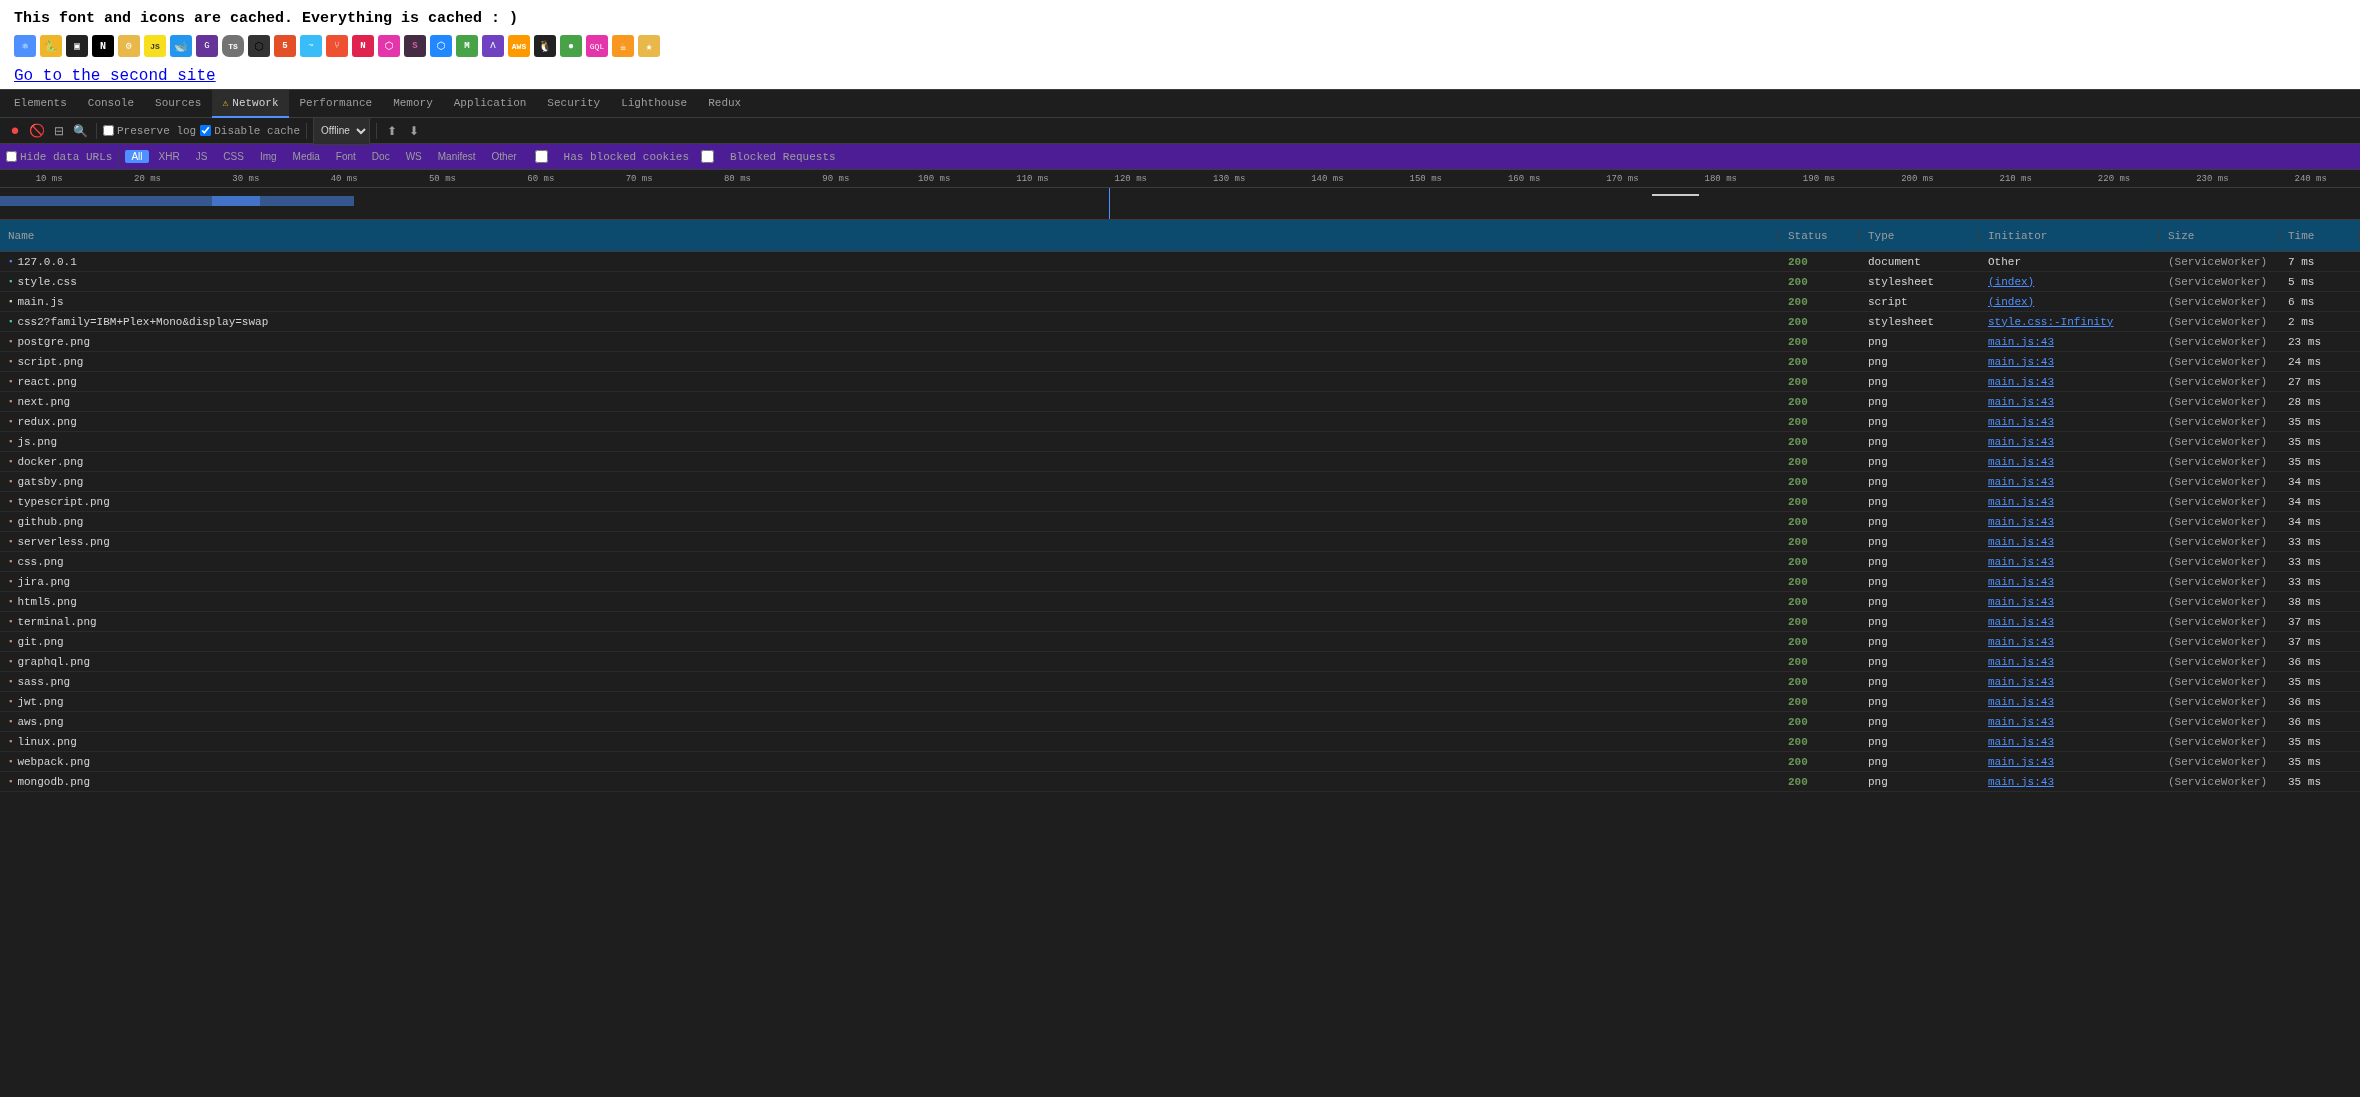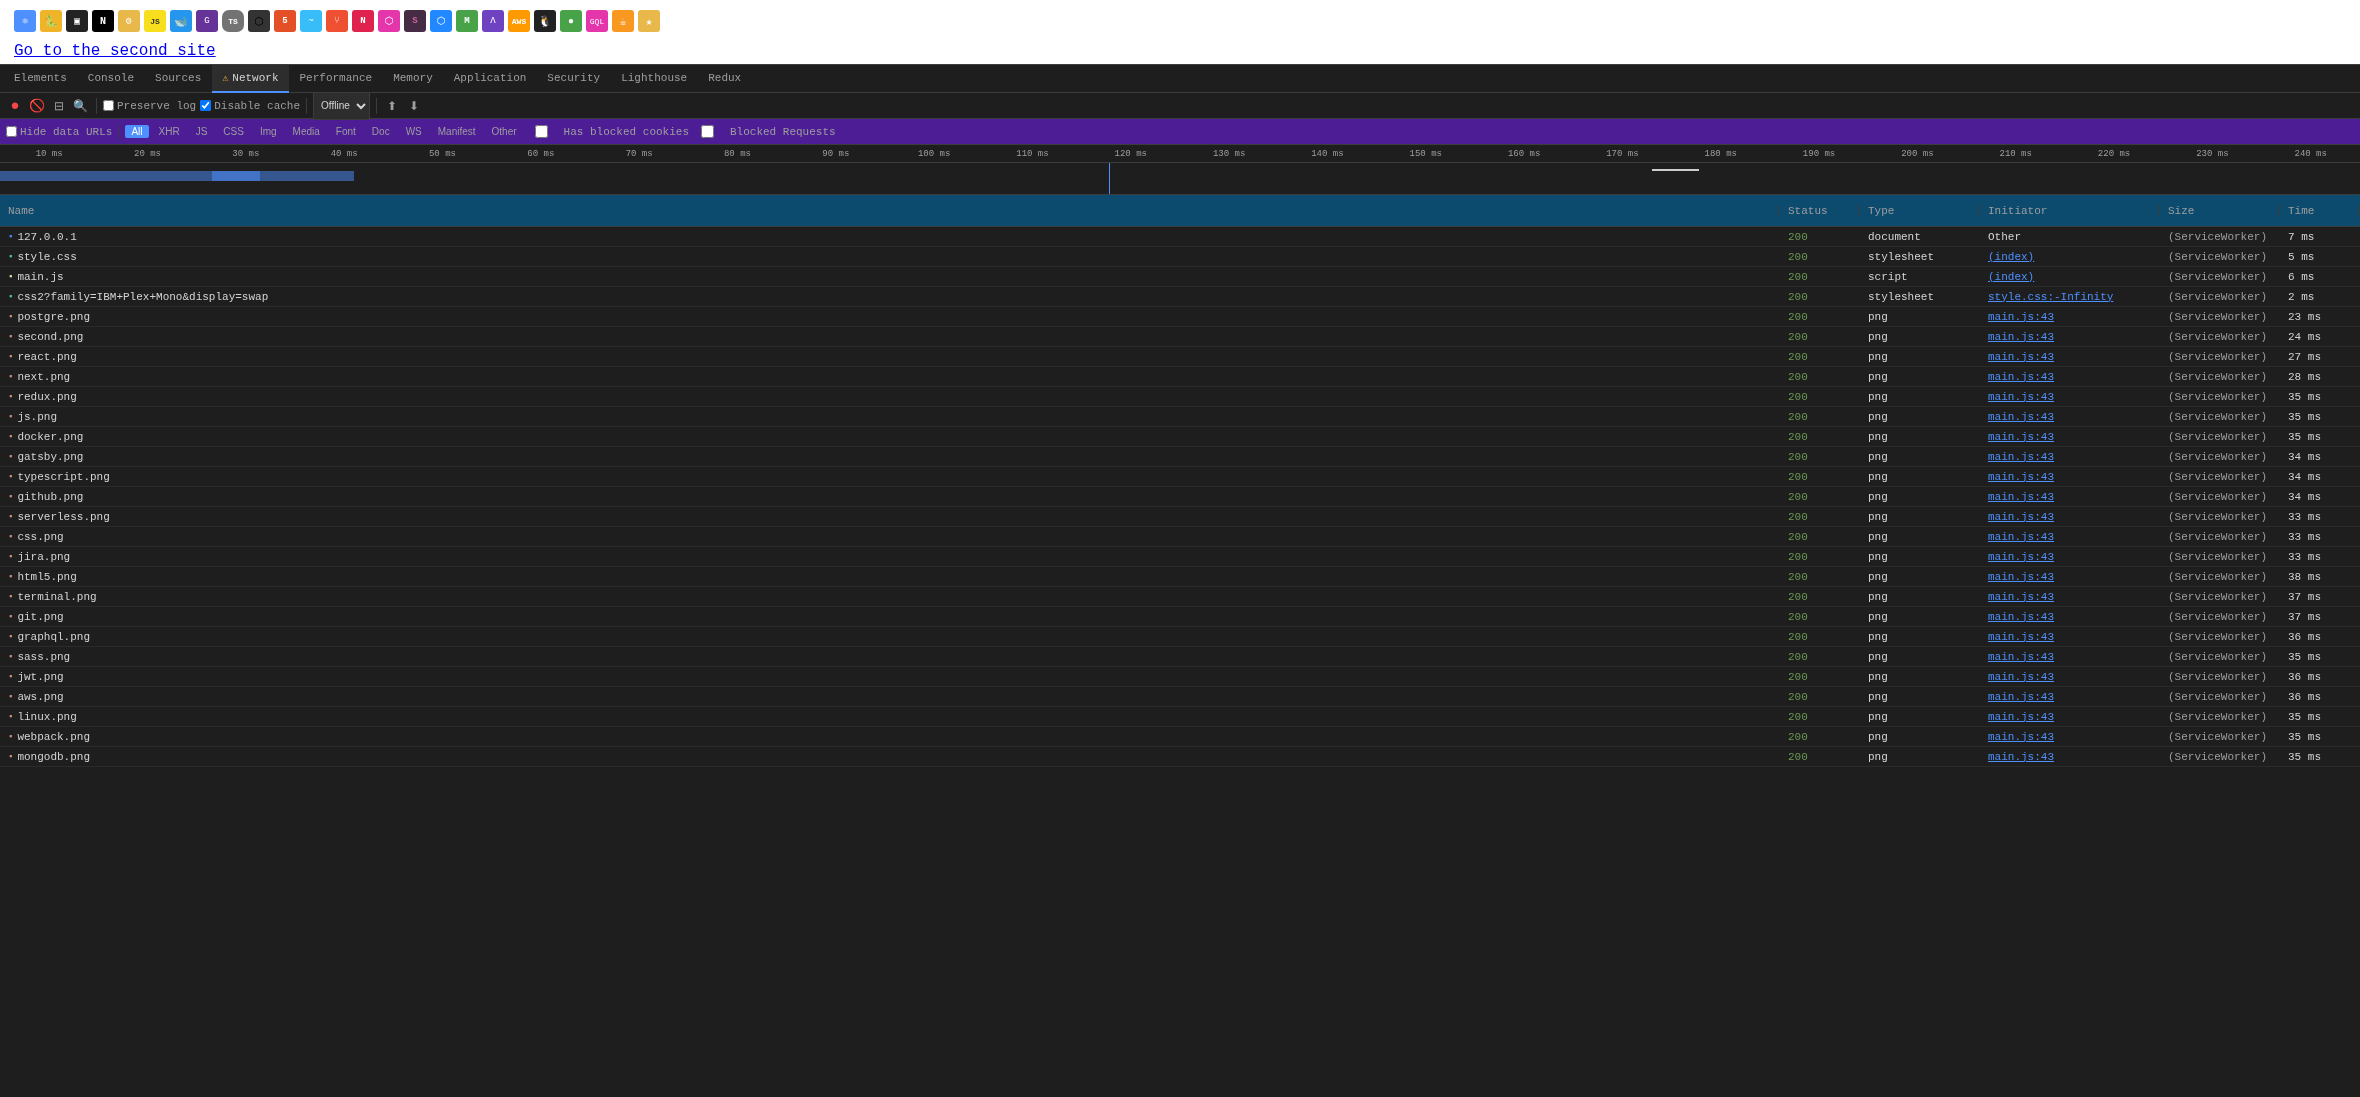--- a/index.html
+++ b/index.html
@@ -258,29 +258,30 @@
       overflow: hidden;
       text-overflow: ellipsis;
     }
 
     .td.name {
       display: flex;
       align-items: center;
       gap: 4px;
     }
 
-    .status-200 { color: #6a9955; }
+    .status-200 { color: #6a9955; font-weight: bold; }
     .initiator-link { color: #4d90fe; cursor: pointer; text-decoration: underline; }
 
     .service-worker { color: #9e9e9e; }
   </style>
 </head>
 <body>
 
 <div class="page-area">
+  <div class="cache-message">This font and icons are cached. Everything is cached : )</div>
 
   <div class="icon-row">
 
     <div class="icon-item" style="background:#4d90fe;color:#fff;font-size:10px;font-weight:bold;">⚛</div>
     <div class="icon-item" style="background:#f0b429;color:#fff;font-size:11px;">🐍</div>
     <div class="icon-item" style="background:#222;color:#fff;font-size:10px;">▣</div>
     <div class="icon-item" style="background:#000;color:#fff;font-size:10px;font-weight:bold;">N</div>
     <div class="icon-item" style="background:#e8b84b;color:#fff;font-size:10px;">⚙</div>
     <div class="icon-item" style="background:#f7df1e;color:#333;font-size:8px;font-weight:bold;">JS</div>
     <div class="icon-item" style="background:#2496ed;color:#fff;font-size:11px;">🐋</div>
@@ -494,21 +495,21 @@
     </div>
     <div class="td status-200">200</div>
     <div class="td">png</div>
     <div class="td"><span class="initiator-link">main.js:43</span></div>
     <div class="td service-worker">(ServiceWorker)</div>
     <div class="td">23 ms</div>
   </div>
         <div class="table-row">
     <div class="td name">
       <span style="color:#ce9178;font-size:9px;">▪</span>
-      <span>second.png</span>
+      <span>script.png</span>
     </div>
     <div class="td status-200">200</div>
     <div class="td">png</div>
     <div class="td"><span class="initiator-link">main.js:43</span></div>
     <div class="td service-worker">(ServiceWorker)</div>
     <div class="td">24 ms</div>
   </div>
         <div class="table-row">
     <div class="td name">
       <span style="color:#ce9178;font-size:9px;">▪</span>

